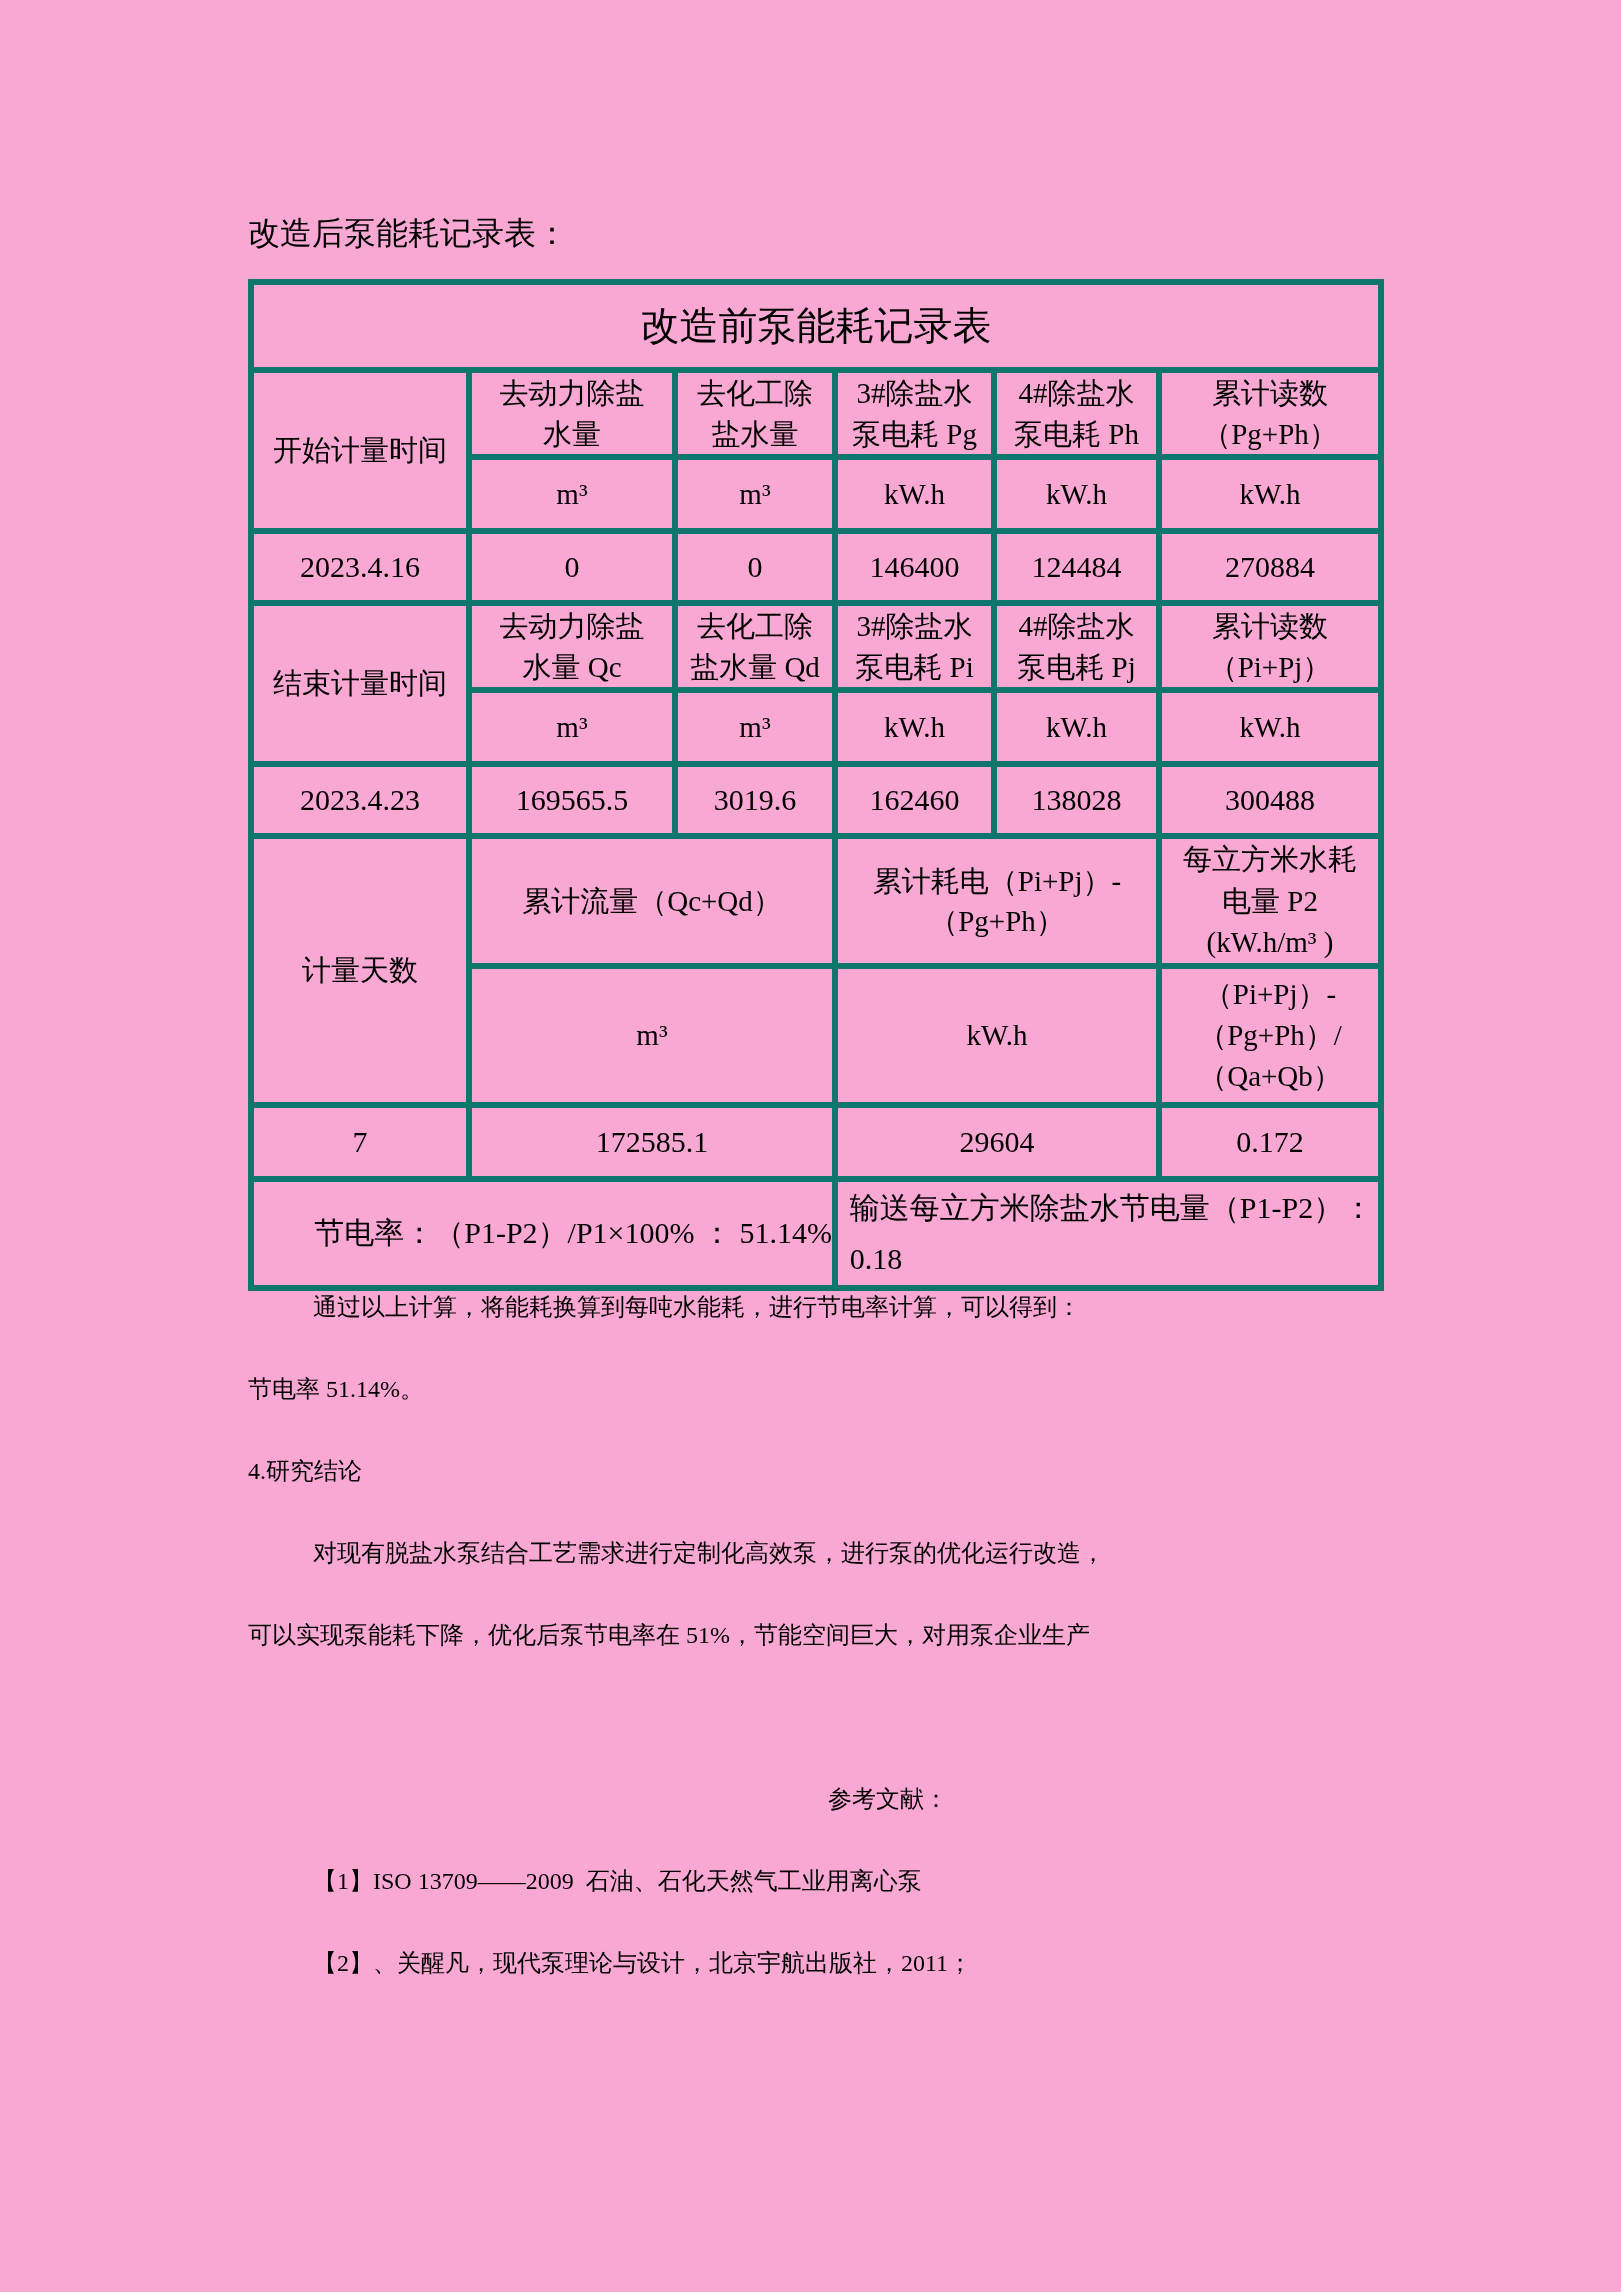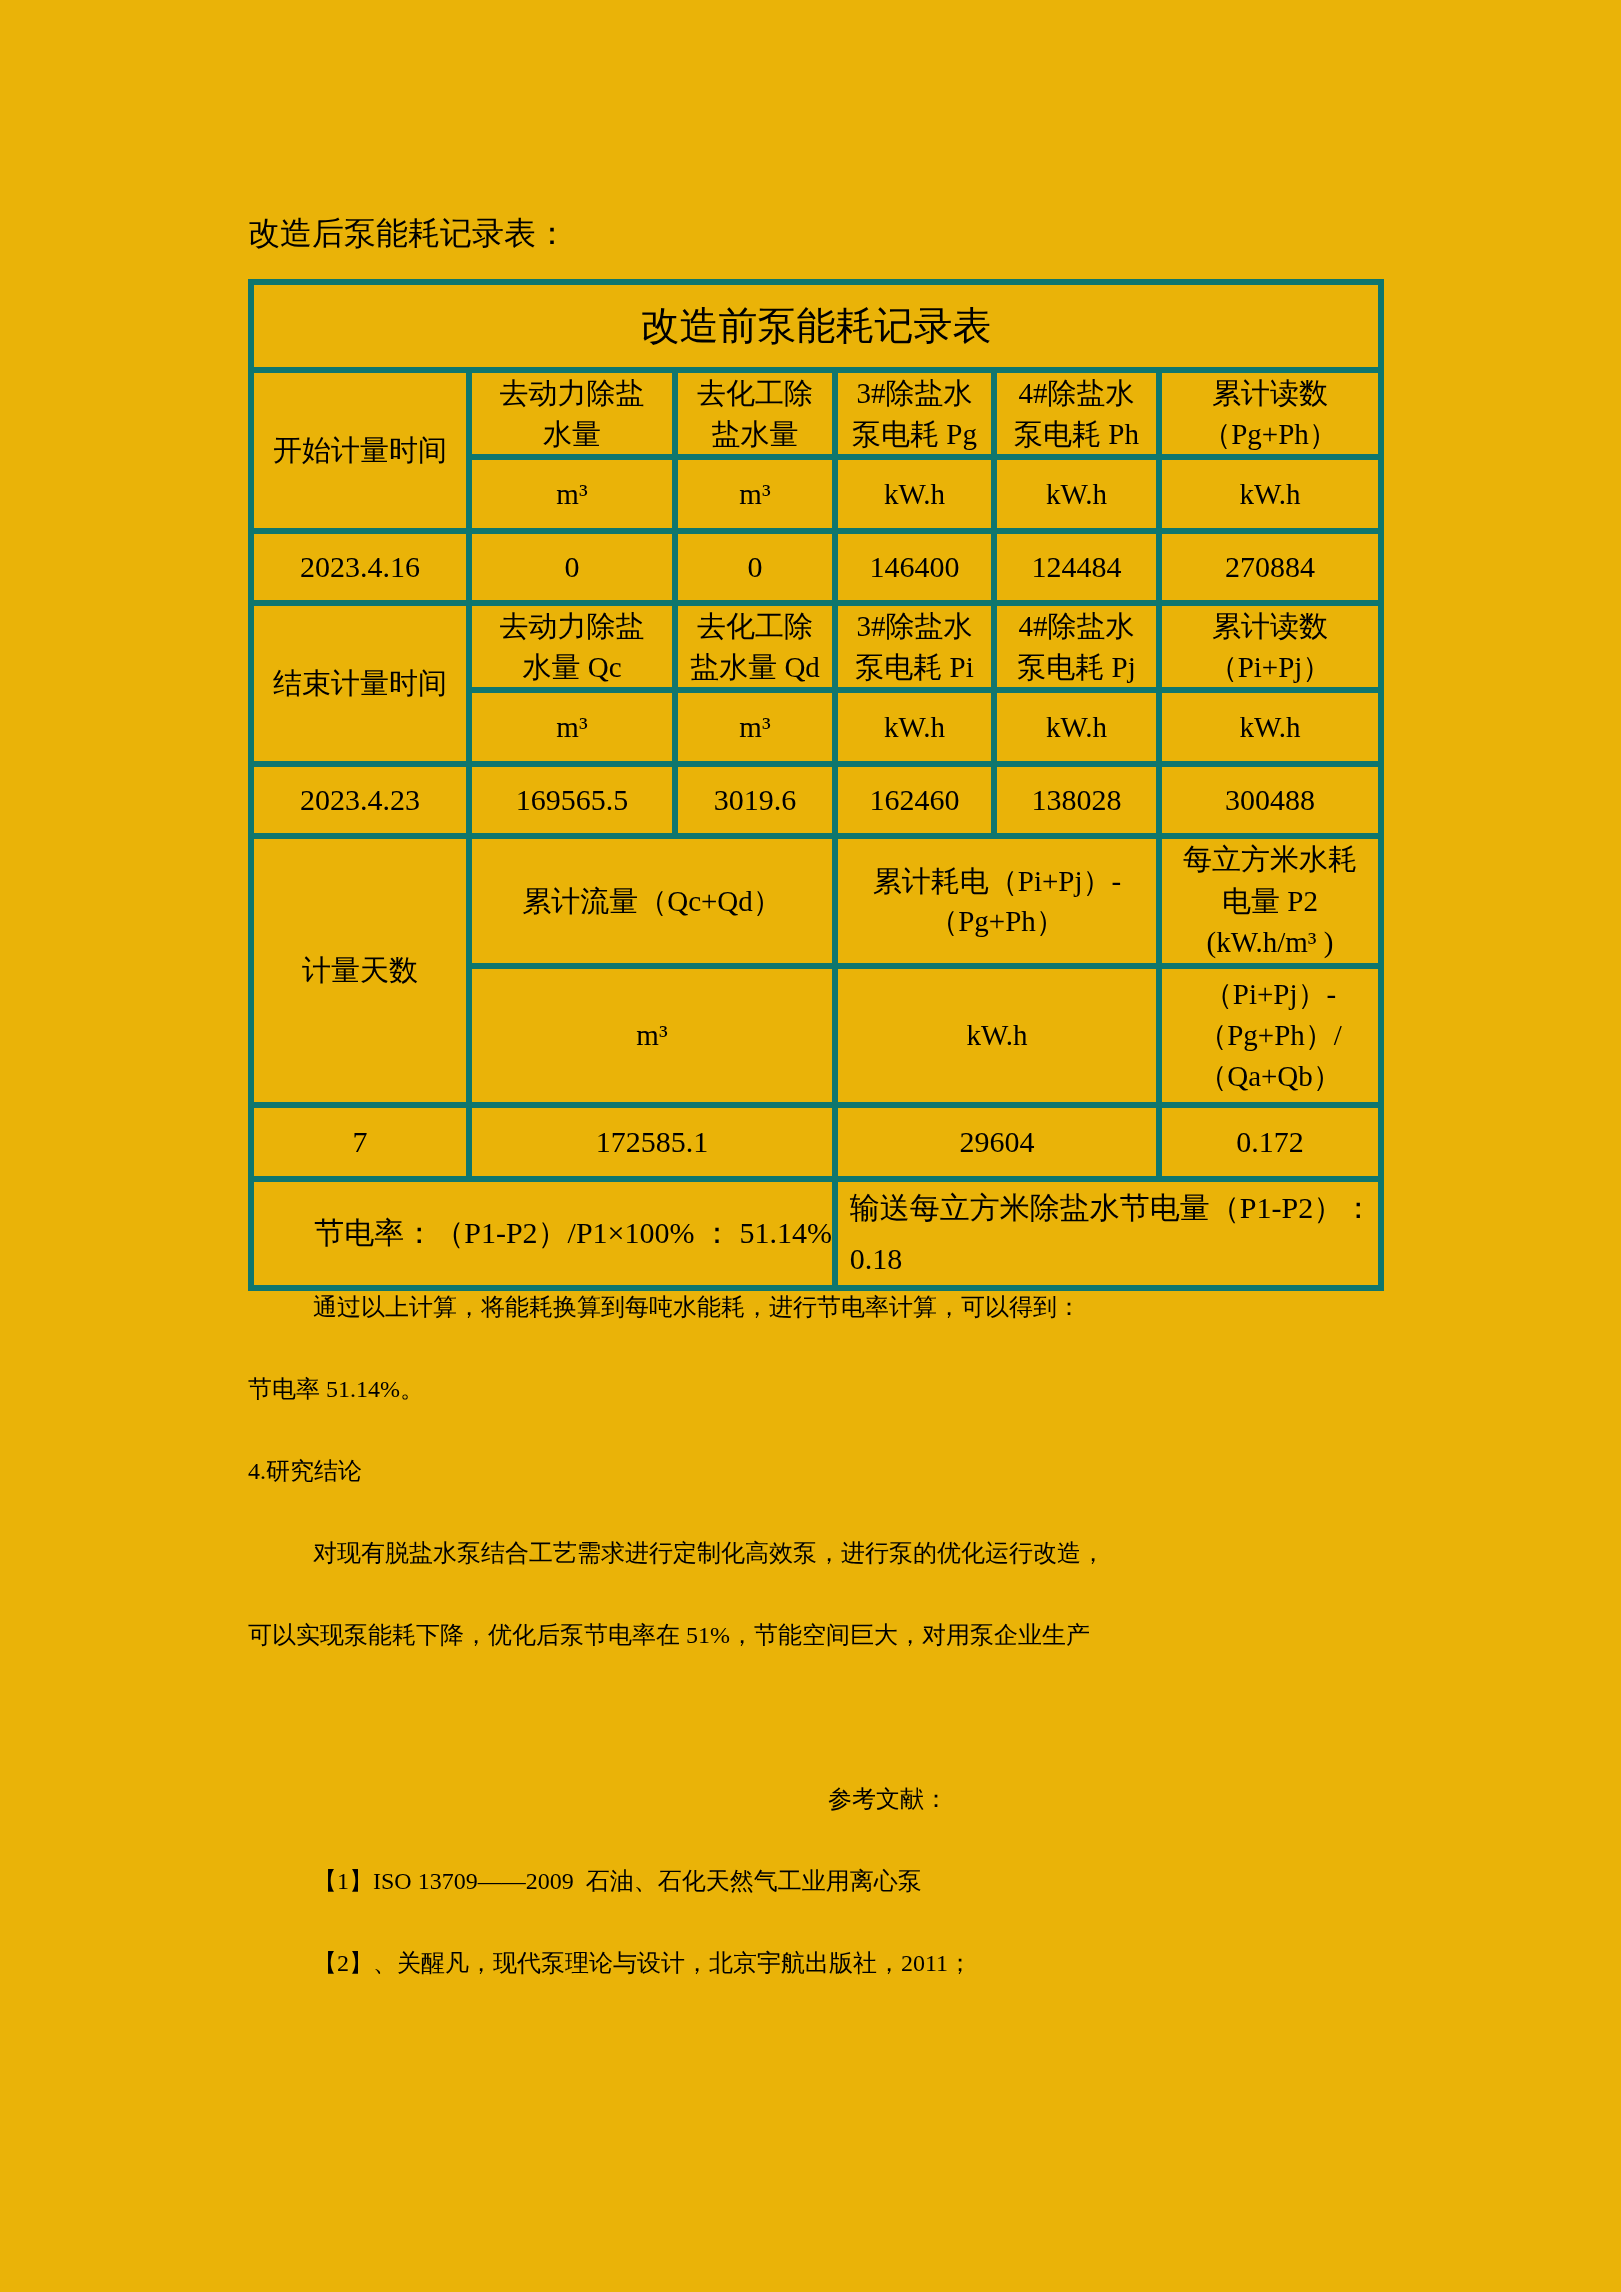--- a/index.html
+++ b/index.html
@@ -1,18 +1,18 @@
 <!DOCTYPE html>
 <html><head>
 <meta charset="utf-8">
 <style>
   html,body { margin:0; padding:0; background:#ffffff; }
   .page {
     position:relative; width:1621px; height:2293px; margin:0 auto;
-    background:#eab308; color:#000000;
+    background:#f9a8d4; color:#000000;
     font-family:"Liberation Serif","DejaVu Serif",serif;
     overflow:hidden;
   }
   .intro {
     position:absolute; left:248px; top:210px;
     font-size:32px; line-height:47px; white-space:pre;
   }
   table.rec {
     position:absolute; left:248px; top:279px; width:1128px;
     border-collapse:collapse; table-layout:fixed;

